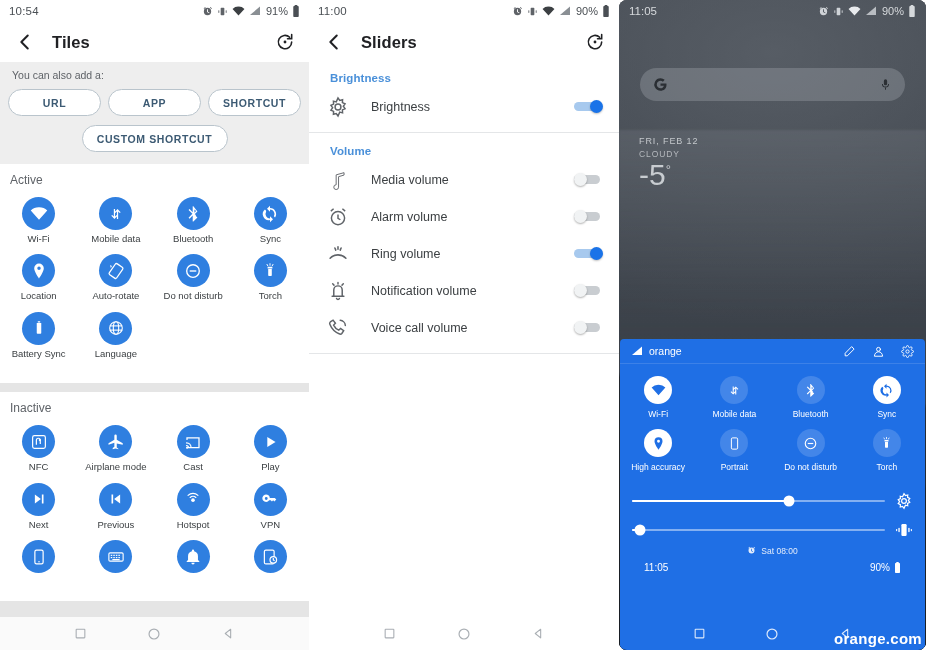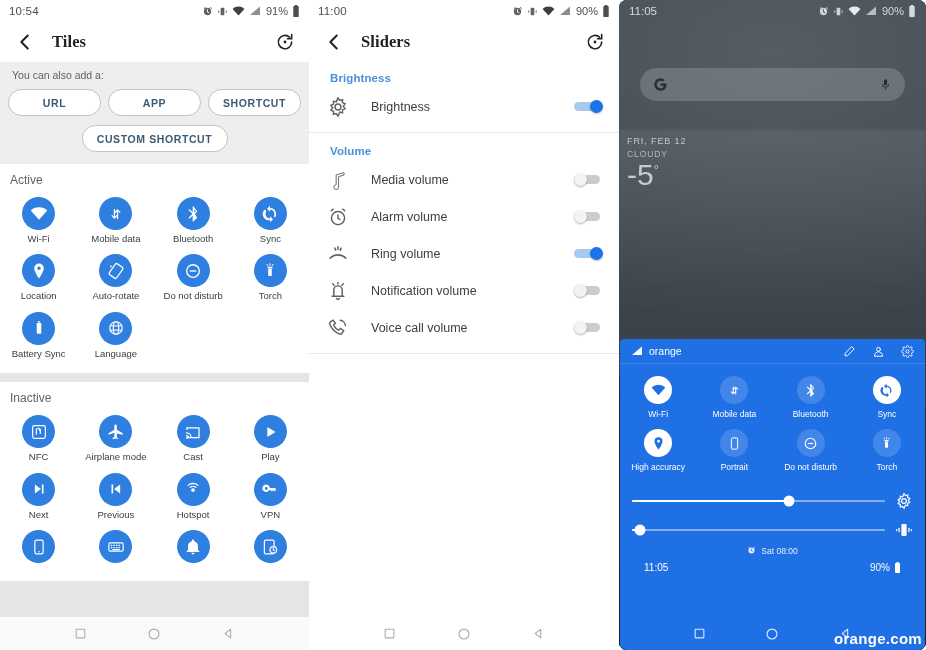--- a/index.html
+++ b/index.html
@@ -25,39 +25,39 @@
   .sb-batt { font-size:11px; color:#4a4f54; margin-left:1px; }
 
   
   .appbar {
     height:40px; display:flex; align-items:center;
     padding:0 14px; background:#fff;
   }
   .appbar .back { width:22px; height:22px; flex:0 0 auto; cursor:pointer; }
   .appbar .title {
     font-size:16.5px; font-weight:bold; color:#202124;
-    margin-left:16px; flex:1; letter-spacing:.1px;font-family:Liberation Serif, serif;
+    margin-left:16px; flex:1; letter-spacing:.1px;
   }
   .appbar .restore { width:20px; height:20px; cursor:pointer; }
 
   
   .addsec { background:#eeeeee; padding:7px 8px 12px; }
   .addsec .hint { font-size:10.5px; color:#5f6368; margin:0 0 8px 4px; }
   .pillrow { display:flex; gap:7px; justify-content:center; }
   .pillrow.second { margin-top:9px; }
   .pill {
     flex:1; height:27px; border-radius:14px; background:#fff;
     border:1px solid #b9c4cc; display:flex; align-items:center;
     justify-content:center; font-size:10.5px; font-weight:bold;
     color:#3c5a73; letter-spacing:.6px; cursor:pointer;
   }
   .pill.wide { flex:0 0 146px; }
 
   
-  .card { background:#fff; padding:9px 0 10px; }
+  .card { background:#fff; padding:9px 0 20px; }
   .card + .card { margin-top:9px; }
   .card .sectitle { font-size:12px; color:#5f6368; margin:0 0 4px 10px; }
   .tilegrid { display:flex; flex-wrap:wrap; }
   .tile {
     width:25%; padding:6px 0 4px; display:flex;
     flex-direction:column; align-items:center; cursor:pointer;
   }
   .tcirc {
     width:33px; height:33px; border-radius:50%;
     background:#2f7fe0; display:flex; align-items:center;
@@ -125,21 +125,21 @@
     display:flex; align-items:center; justify-content:space-between;
     padding:0 10px; font-size:11px; color:#d6d9dc;
   }
   .hstatus .time { font-size:11.5px; }
   .searchbar {
     position:absolute; top:68px; left:21px; right:21px; height:33px;
     border-radius:17px; background:rgba(150,156,163,.42);
     display:flex; align-items:center; justify-content:space-between;
     padding:0 13px; cursor:pointer;
   }
-  .weather { position:absolute; left:8px; top:136px; color:#c4c8cc; }
+  .weather { position:absolute; left:20px; top:136px; color:#c4c8cc; }
   .weather .wdate { font-size:9px; letter-spacing:.9px; }
   .weather .wcond { font-size:8.5px; letter-spacing:.9px; margin-top:3px; color:#b4b8bd; }
   .weather .wtemp {
     font-size:30px; font-weight:300; margin-top:1px;
     line-height:1; color:#c8ccd0;
   }
   .weather .wtemp sup { font-size:13px; vertical-align:super; font-weight:300; }
 
   
   .qs {

